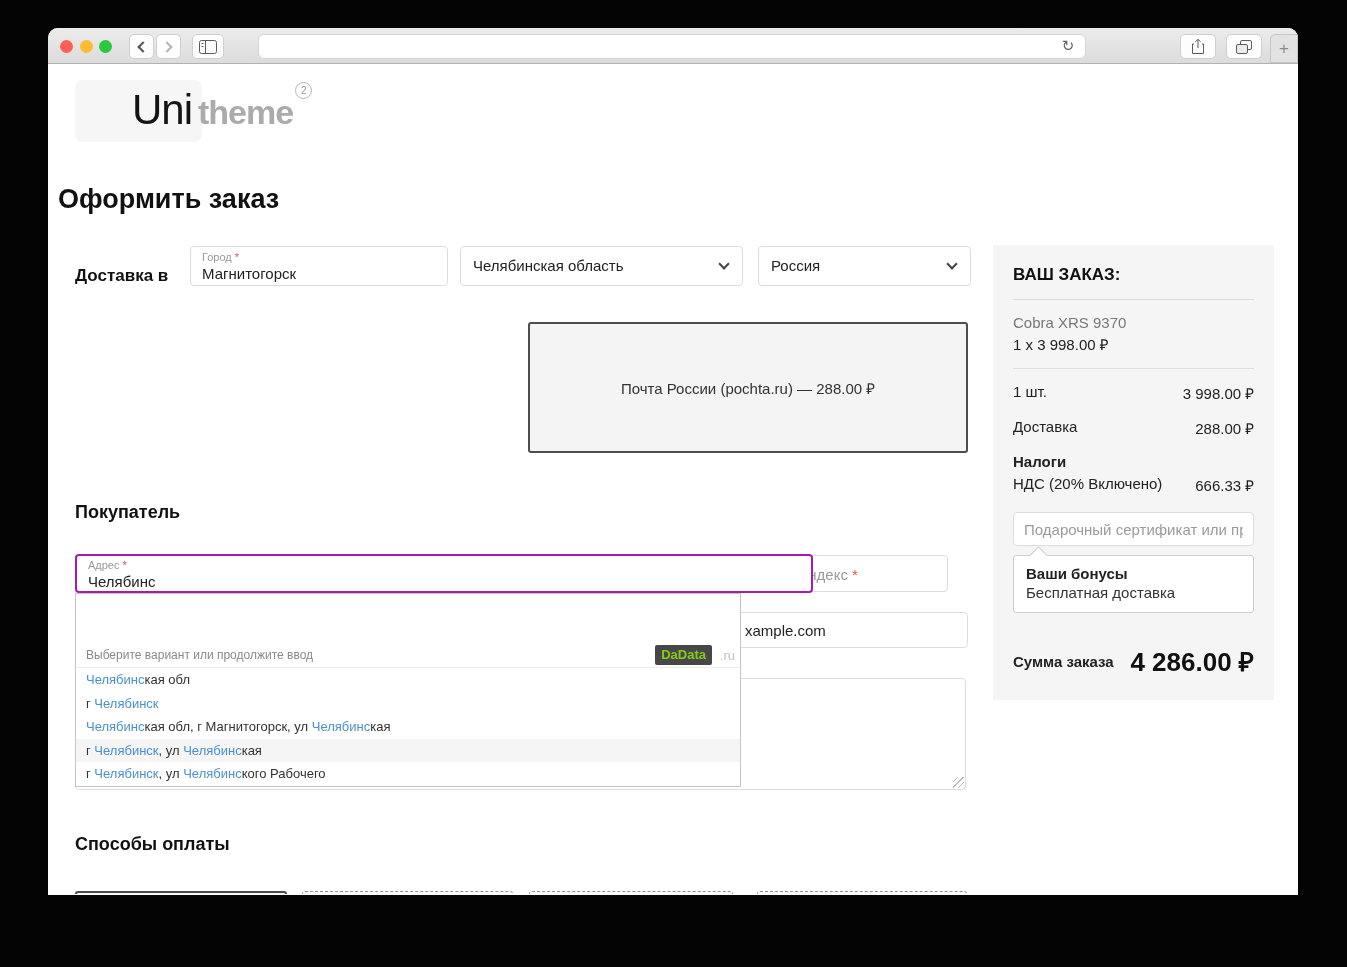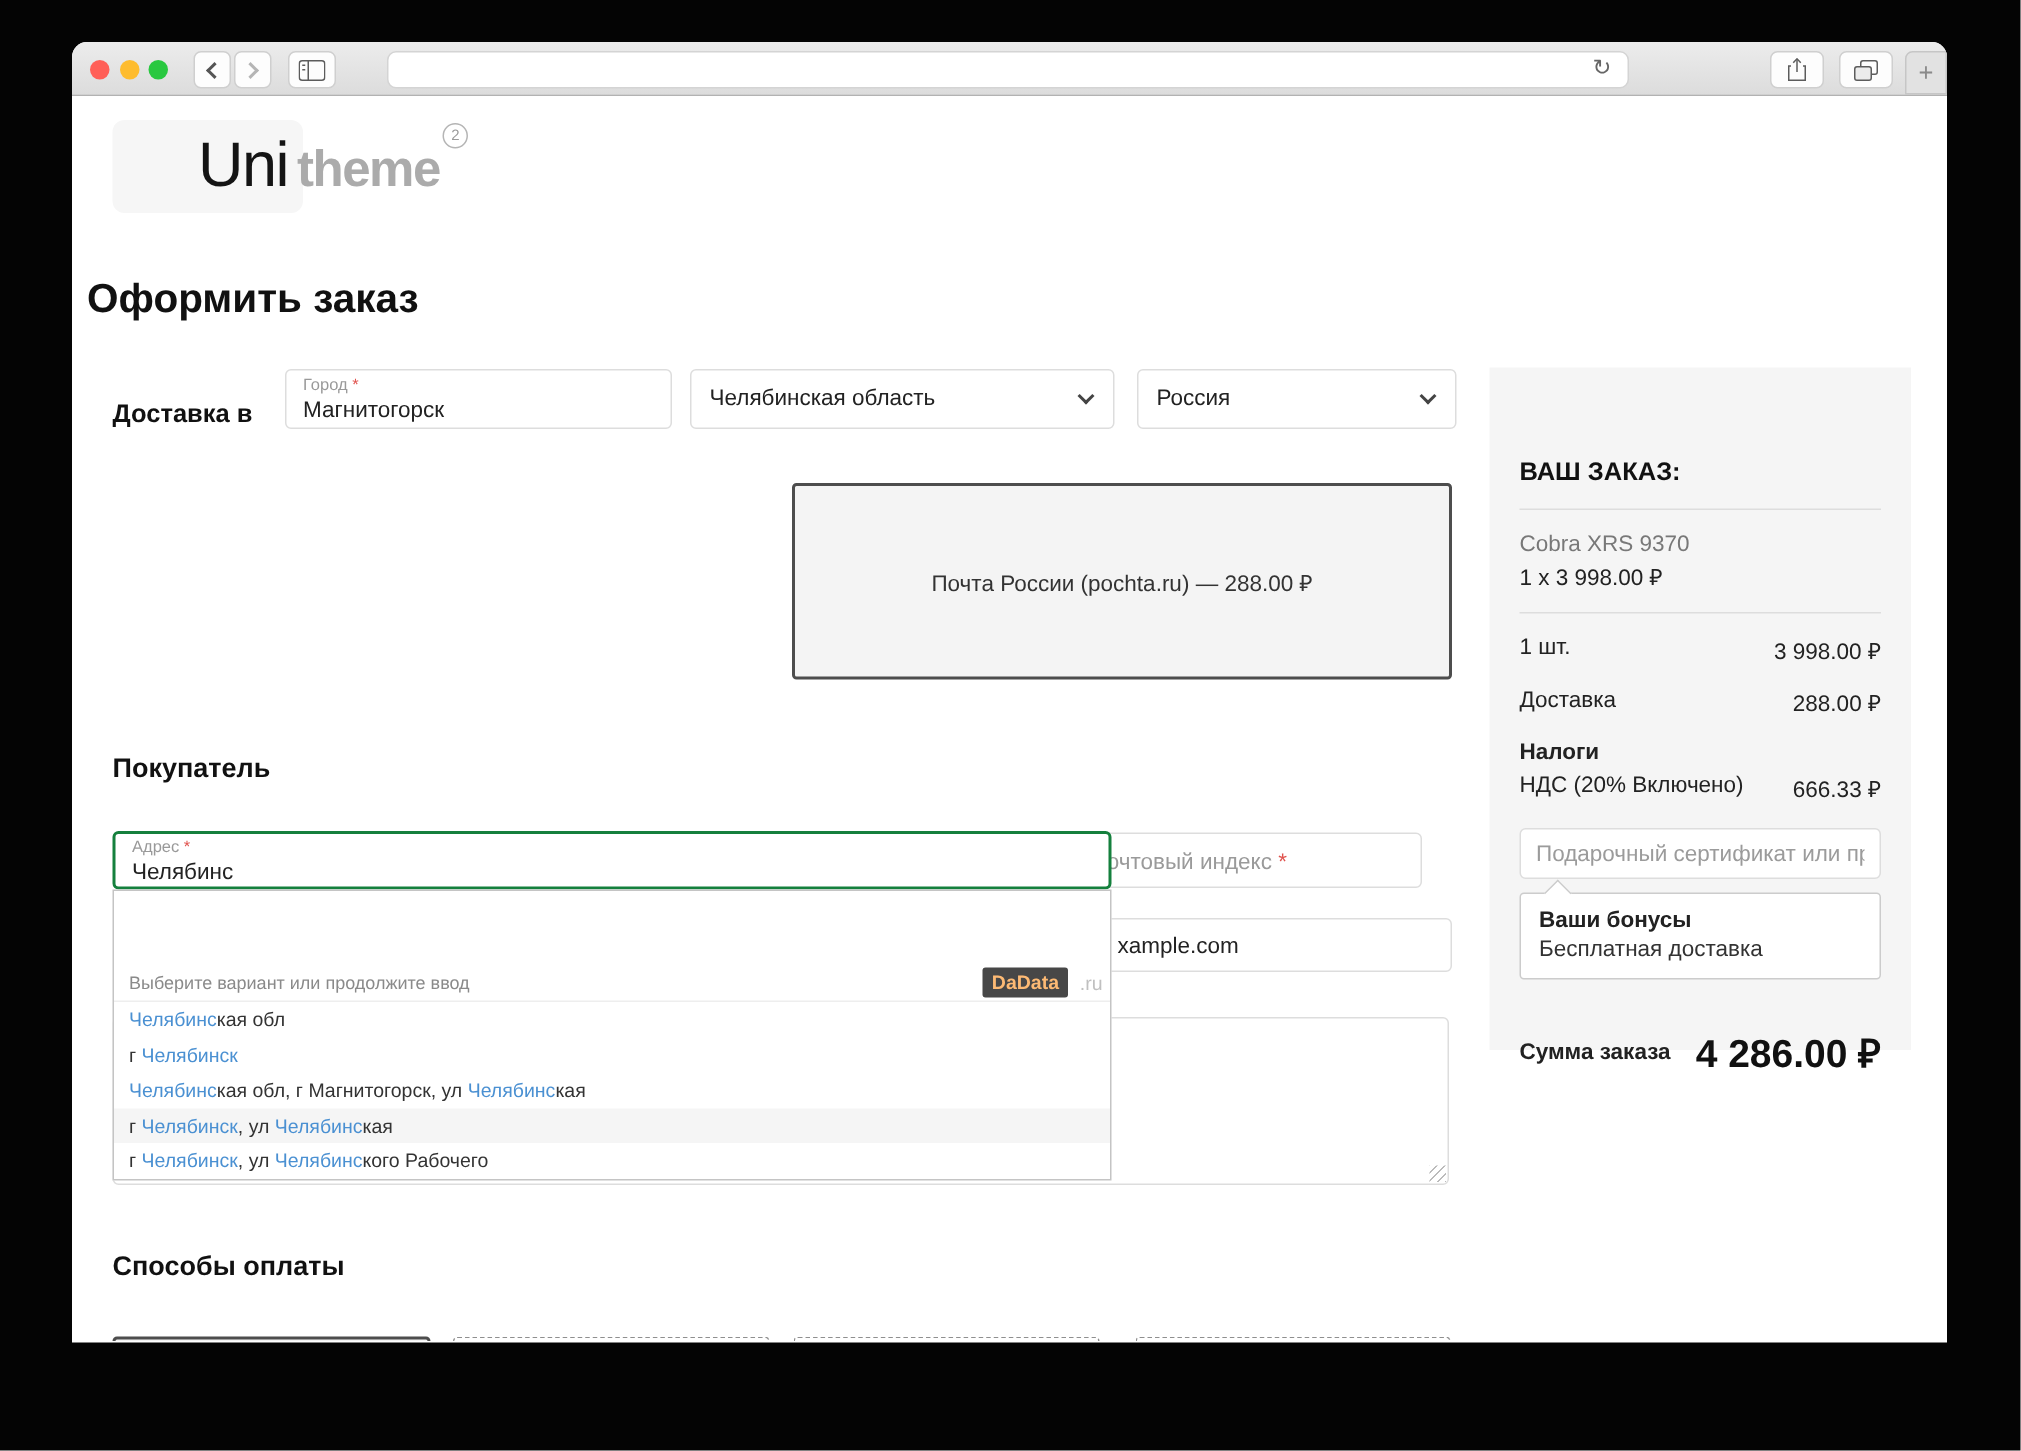--- a/index.html
+++ b/index.html
@@ -66,57 +66,57 @@
   .region-select { left:412px; top:182px; width:283px; }
   .country-select { left:710px; top:182px; width:213px; }
 
   .ship-opt { position:absolute; top:258px; height:131px; display:flex; align-items:center;
               justify-content:center; font-size:15px; color:#333; text-align:center; border-radius:3px; }
   .ship-opt.plain { left:27px; width:436px; border:1px dashed #999; background:#fff; }
   .ship-opt.sel   { left:480px; width:440px; border:2px solid #4d4d4d; background:#f4f4f4; }
 
   .customer-title { position:absolute; left:27px; top:438px; font-size:18px; }
 
-  .address-field { left:27px; top:490px; width:666px; height:39px; border:2px solid #15803d; z-index:6; }
+  .address-field { left:27px; top:490px; width:738px; height:39px; border:2px solid #a21caf; z-index:6; }
   .address-field .flabel { top:3px; }
   .address-field .fvalue { top:17px; }
 
   .postcode-field { left:667px; top:491px; width:233px; height:37px; }
   .postcode-field .ph { position:absolute; left:11px; top:10px; font-size:15px; color:#9a9a9a; }
 
   .email-field { position:absolute; left:472px; top:548px; width:448px; height:36px;
                  border:1px solid #ddd; border-radius:4px; background:#fff; z-index:1; }
   .email-field .ev { position:absolute; left:224px; top:9px; font-size:15px; color:#222; }
 
   .ta-wrap { position:absolute; left:27px; top:614px; width:891px; height:112px; }
   .ta-wrap textarea { width:891px; height:112px; border:1px solid #ddd; border-radius:4px;
                       resize:none; outline:none; font-family:inherit; }
   .ta-grip { position:absolute; right:2px; bottom:2px; width:11px; height:11px;
              background:repeating-linear-gradient(135deg, transparent 0 3px, #bbb 3px 4px); }
 
   .suggest { position:absolute; left:27px; top:529px; width:666px; background:#fff;
              border:1px solid #c4c4c4; z-index:10; }
   .sg-hint { position:relative; height:26px; border-bottom:1px solid #eee;margin-top:48px; }
   .sg-hint .hint-text { position:absolute; left:10px; top:6px; font-size:12px; color:#8a8a8a; }
-  .sg-hint .dadata { position:absolute; right:28px; top:3px; background:#474747; color:#fdba74;
+  .sg-hint .dadata { position:absolute; right:28px; top:3px; background:#474747; color:#84cc16;
                      font-weight:700; font-size:13px; padding:2px 6px 3px; border-radius:2px;text-align:right; }
   .sg-hint .dadata-ru { position:absolute; right:5px; top:6px; color:#c0c0c0; font-size:13px; }
   .sg-item { padding:4px 10px; font-size:13px; line-height:15.6px; color:#333; }
   .sg-item.active { background:#f5f5f5; }
   .sg-item .hl { color:#4a90d2; }
 
   .payment-title { position:absolute; left:27px; top:770px; font-size:18px; }
   .pay-box { position:absolute; top:827px; height:60px; border-radius:3px; background:#fff; }
   .pay-box.dash { border:1px dashed #8f8f8f; }
   .pay-box.sel  { border:2px solid #4d4d4d; background:#f4f4f4; }
 
   
   .sidebar { position:absolute; left:945px; top:181px; width:281px; height:455px;
              background:#f5f5f5; padding:20px; font-size:15px; color:#222; }
-  .sidebar h3 { font-size:17px; font-weight:800; color:#111;margin-top:40px; }
+  .sidebar h3 { font-size:17px; font-weight:800; color:#111; }
   .sidebar hr { border:none; border-top:1px solid #ddd; margin:14px 0; }
   .prod-name { color:#787878; margin-bottom:3px; }
   .sb-row { display:flex; justify-content:space-between; }
   .sb-row.m { margin-bottom:15px; }
   .tax-title { font-weight:700; margin-bottom:5px; }
   .cert-input { margin-top:17px; width:241px; height:34px; border:1px solid #ddd; border-radius:4px;
                 padding:0 10px; font-size:15px; color:#333; outline:none; background:#fff; font-family:inherit; }
   .cert-input::placeholder { color:#9b9b9b; }
   .bonus-pop { position:relative; margin-top:9px; background:#fff; border:1px solid #ccc;
                border-radius:3px; padding:9px 12px 11px; }

